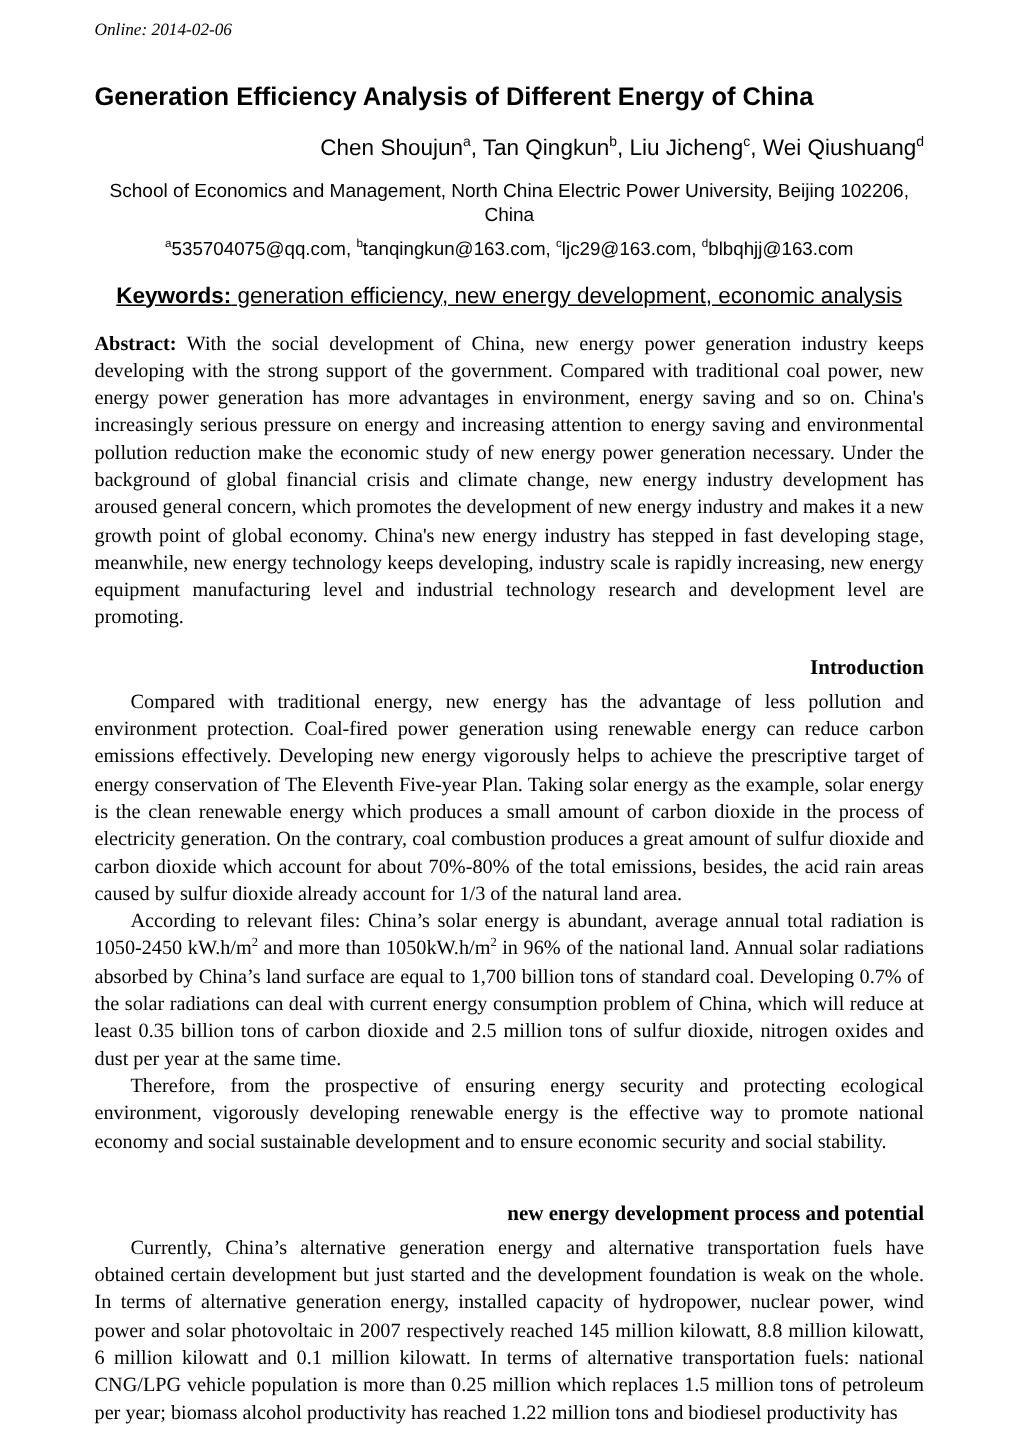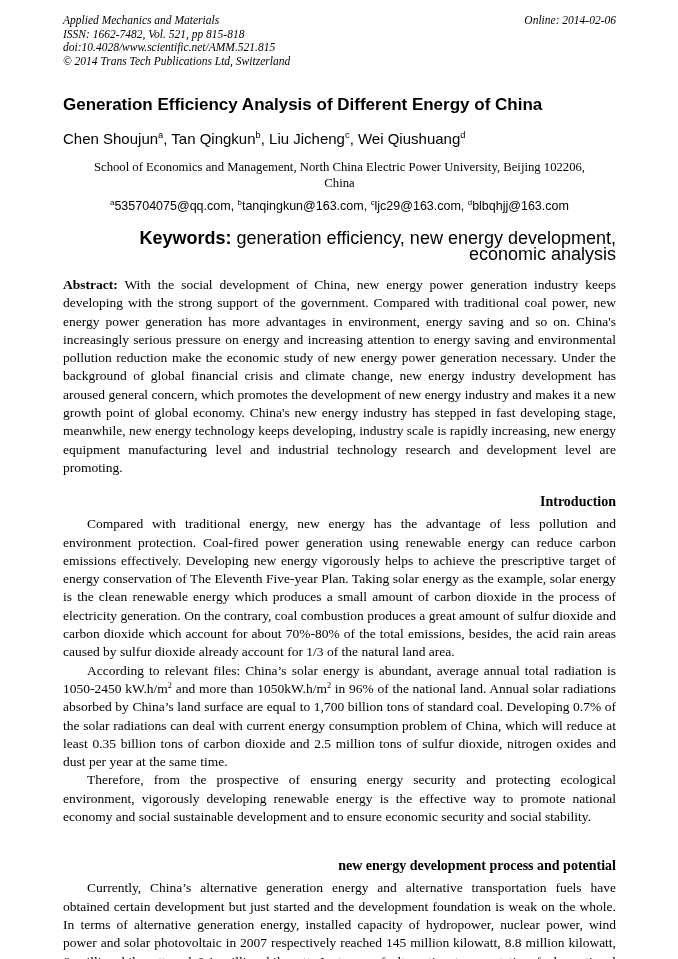--- a/index.html
+++ b/index.html
@@ -31,44 +31,45 @@
     font-family: "Liberation Sans", sans-serif;
     font-weight: bold;
     font-size: 17px;
     text-align: left;
     margin: 27px 0 0 0;
     line-height: 20px;
   }
   .authors {
     font-family: "Liberation Sans", sans-serif;
     font-size: 15px;
-    text-align: left;
+    text-align: right;
     margin: 15px 0 0 0;
     line-height: 18px;
   }
   .affiliation {
-    font-family: Liberation Serif, serif;
+    font-family: Liberation Sans, sans-serif;
     font-size: 12.7px;
     text-align: center;
     margin: 11px 0 0 0;
     line-height: 16px;
   }
   .emails {
     font-family: "Liberation Sans", sans-serif;
     font-size: 12.5px;
     text-align: center;
     margin: 7px 0 0 0;
     line-height: 16px;
   }
   .keywords {
     font-family: "Liberation Sans", sans-serif;
-    font-size: 18px;
-    text-align: right;
+    font-size: 15px;
+    text-align: center;
     margin: 16px 0 0 0;
     line-height: 16px;
+    text-decoration: underline;
   }
   .keywords .kw-label { font-weight: bold; }
 
   sup.sup {
     font-size: 62%;
     line-height: 0;
     vertical-align: super;
   }
 
   
@@ -102,26 +103,20 @@
     margin: 5px 0 0 0;
   }
   .body-para.follow { margin-top: 0; }
 </style>
 </head>
 <body>
 
 <div class="page">
 
   <div class="masthead">
-    <div class="masthead-left">
-      <div>Applied Mechanics and Materials</div>
-      <div>ISSN: 1662-7482, Vol. 521, pp 815-818</div>
-      <div>doi:10.4028/www.scientific.net/AMM.521.815</div>
-      <div>© 2014 Trans Tech Publications Ltd, Switzerland</div>
-    </div>
     <div class="masthead-right">Online: 2014-02-06</div>
   </div>
 
   <div class="title">Generation Efficiency Analysis of Different Energy of China</div>
 
   <div class="authors"><span>Chen Shoujun</span><sup class="sup">a</sup><span>, </span><span>Tan Qingkun</span><sup class="sup">b</sup><span>, </span><span>Liu Jicheng</span><sup class="sup">c</sup><span>, </span><span>Wei Qiushuang</span><sup class="sup">d</sup></div>
 
   <div class="affiliation"><span>School of Economics and Management, North China Electric Power University, Beijing 102206,</span><br><span>China</span></div>
 
   <div class="emails"><sup class="sup">a</sup><span>535704075@qq.com, </span><sup class="sup">b</sup><span>tanqingkun@163.com, </span><sup class="sup">c</sup><span>ljc29@163.com, </span><sup class="sup">d</sup><span>blbqhjj@163.com</span></div>

